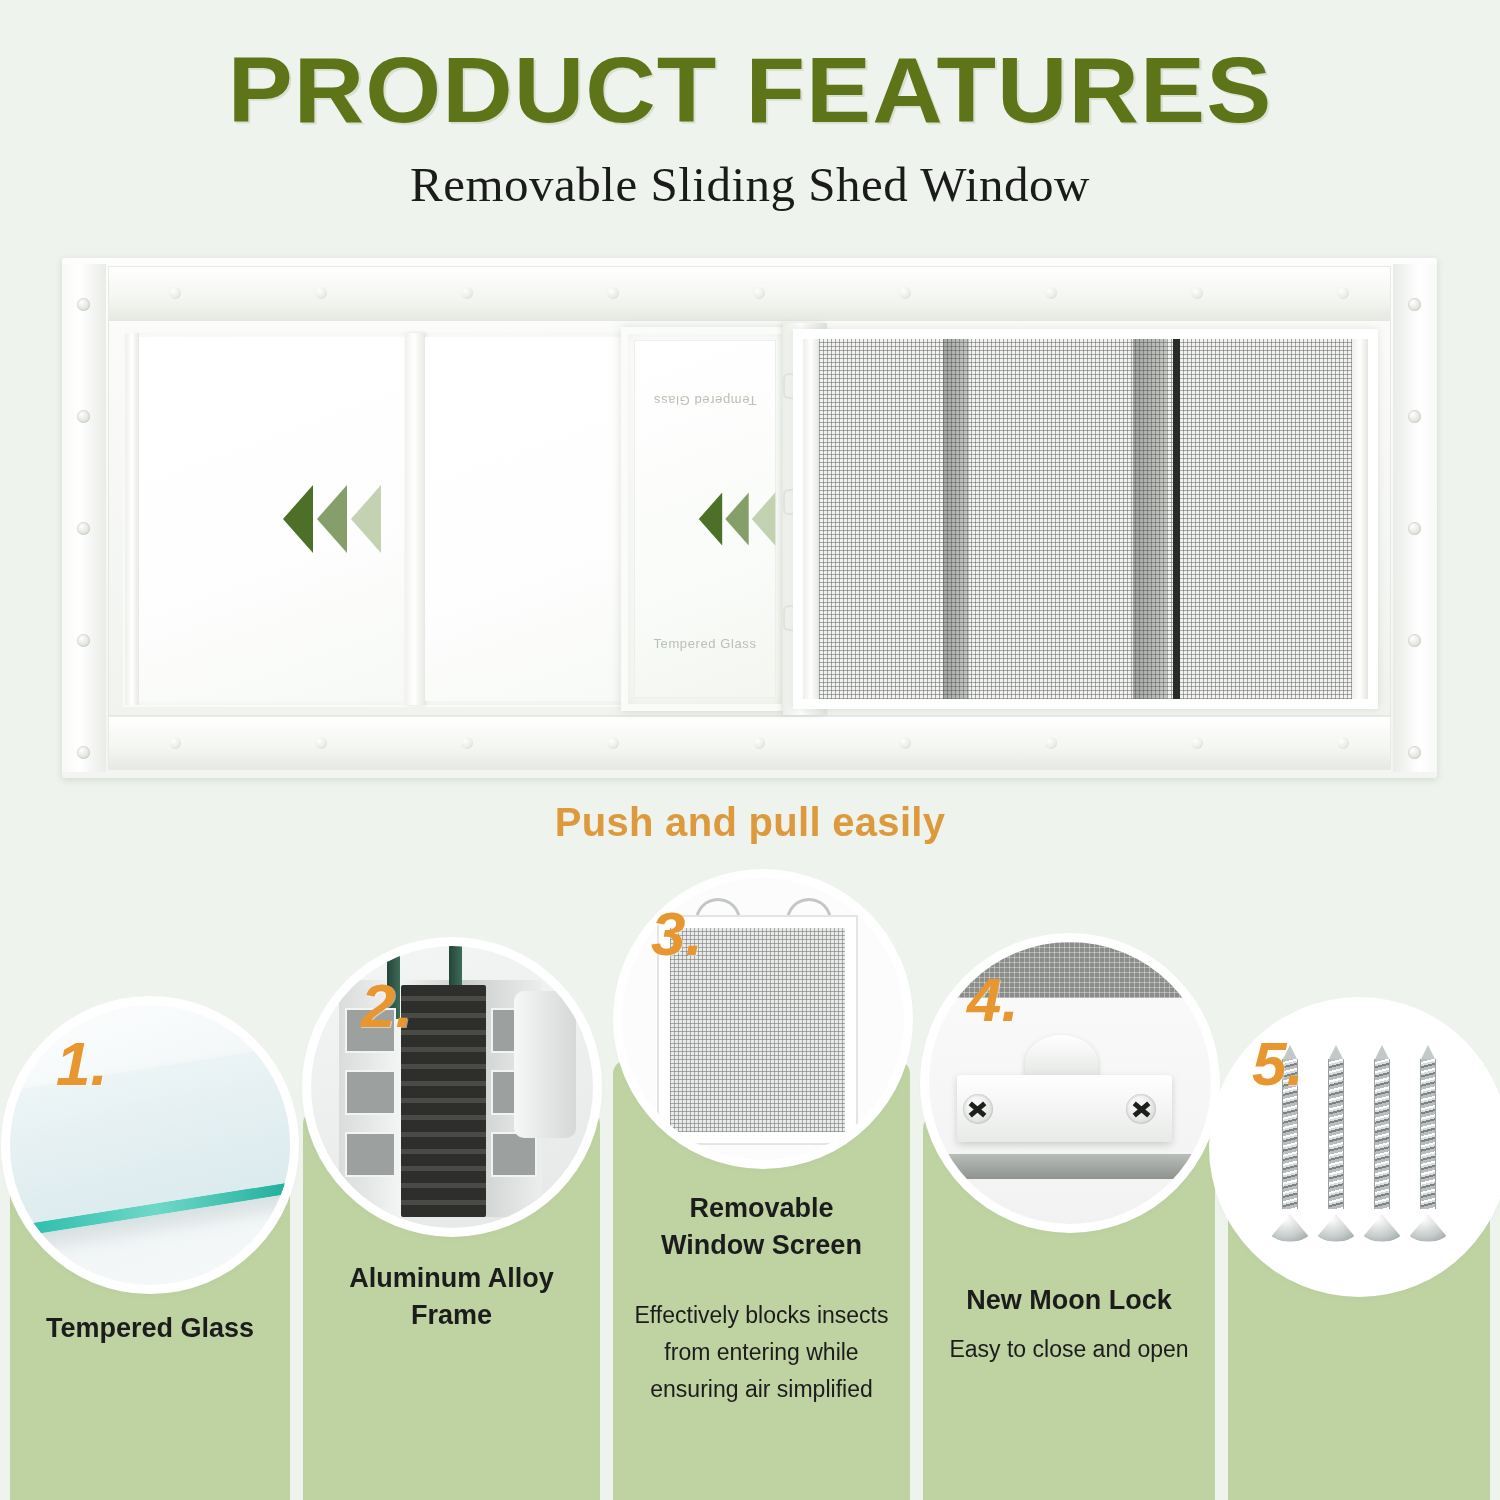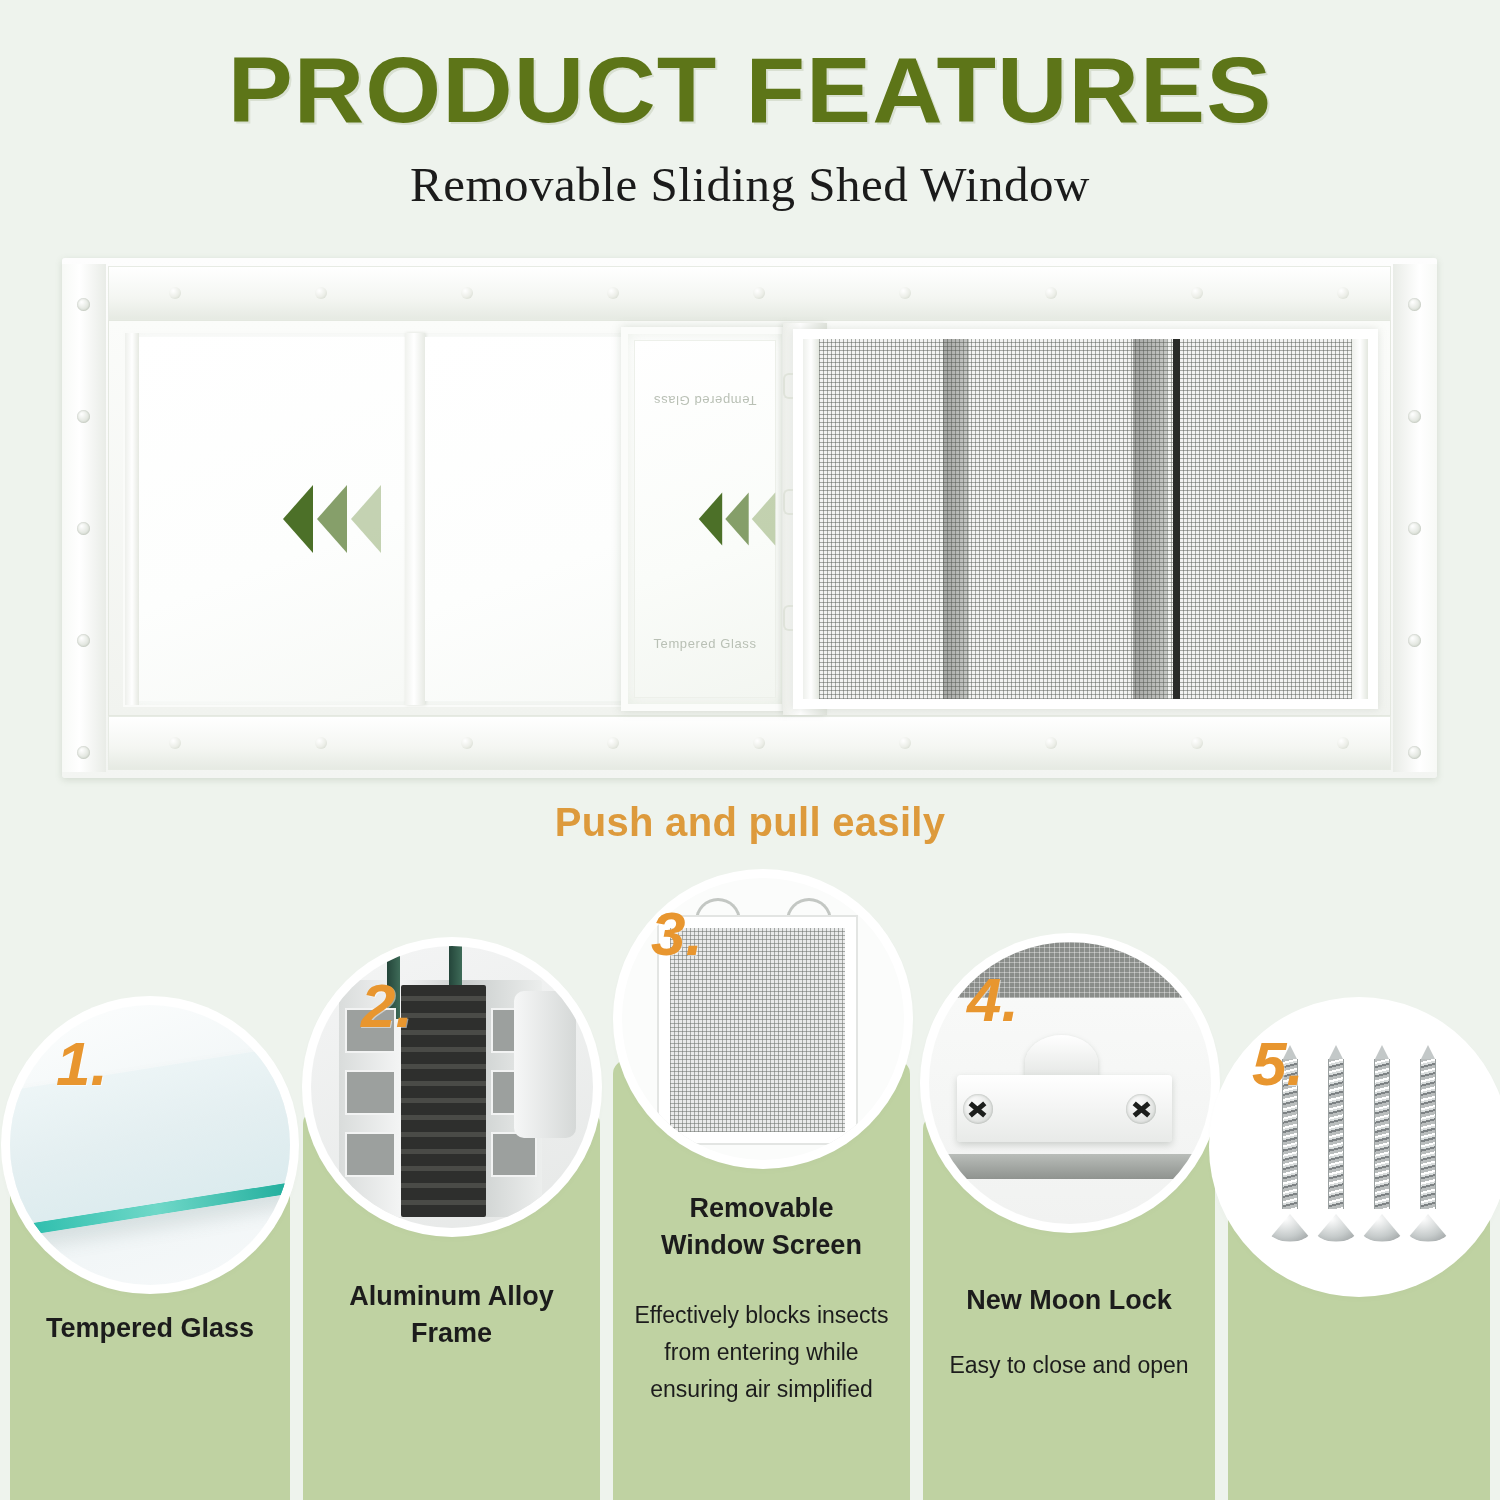--- a/index.html
+++ b/index.html
@@ -439,21 +439,21 @@
         <div class="alu-cell" style="left:12%;top:22%;width:18%;height:16%;"></div>
         <div class="alu-cell" style="left:12%;top:44%;width:18%;height:16%;"></div>
         <div class="alu-cell" style="left:12%;top:66%;width:18%;height:16%;"></div>
         <div class="alu-cell" style="left:64%;top:22%;width:16%;height:16%;"></div>
         <div class="alu-cell" style="left:64%;top:44%;width:16%;height:16%;"></div>
         <div class="alu-cell" style="left:64%;top:66%;width:16%;height:16%;"></div>
         <div class="alu-round"></div>
       </div>
     </div>
     <div class="bubble-num" style="left:58px; top:110px;">2.</div>
-    <div class="card-text" style="top:418px; padding:0 14px;">
+    <div class="card-text" style="top:400px; padding:0 14px;">
       <div class="card-title">Aluminum Alloy Frame</div>
     </div>
   </div>
 
   <div class="card" style="left:613px; width:297px; height:640px;">
     <div class="card-bg" style="height:440px;"></div>
     <div class="bubble" style="left:9px; top:18px; width:282px; height:282px;">
       <div class="scr-art">
         <div class="scr-hook" style="left:26%;"></div>
         <div class="scr-hook" style="left:58%;"></div>
@@ -475,21 +475,21 @@
         <div class="lock-rail"></div>
         <div class="lock-hook"></div>
         <div class="lock-body"></div>
         <div class="lock-screw" style="left:12%;"></div>
         <div class="lock-screw" style="left:70%;"></div>
       </div>
     </div>
     <div class="bubble-num" style="left:44px; top:104px;">4.</div>
     <div class="card-text" style="top:422px; padding:0 6px;">
       <div class="card-title">New Moon Lock</div>
-      <div class="card-desc" style="margin-top:28px;">Easy to close and open</div>
+      <div class="card-desc" style="margin-top:12px;">Easy to close and open</div>
     </div>
   </div>
 
   <div class="card" style="left:1228px; width:262px; height:640px;">
     <div class="card-bg" style="height:325px;"></div>
     <div class="bubble" style="left:-10px; top:146px; width:282px; height:282px;">
       <div class="screws-art">
         <div class="screw">
             <div class="screw-tip"></div>
             <div class="screw-shank"></div>

